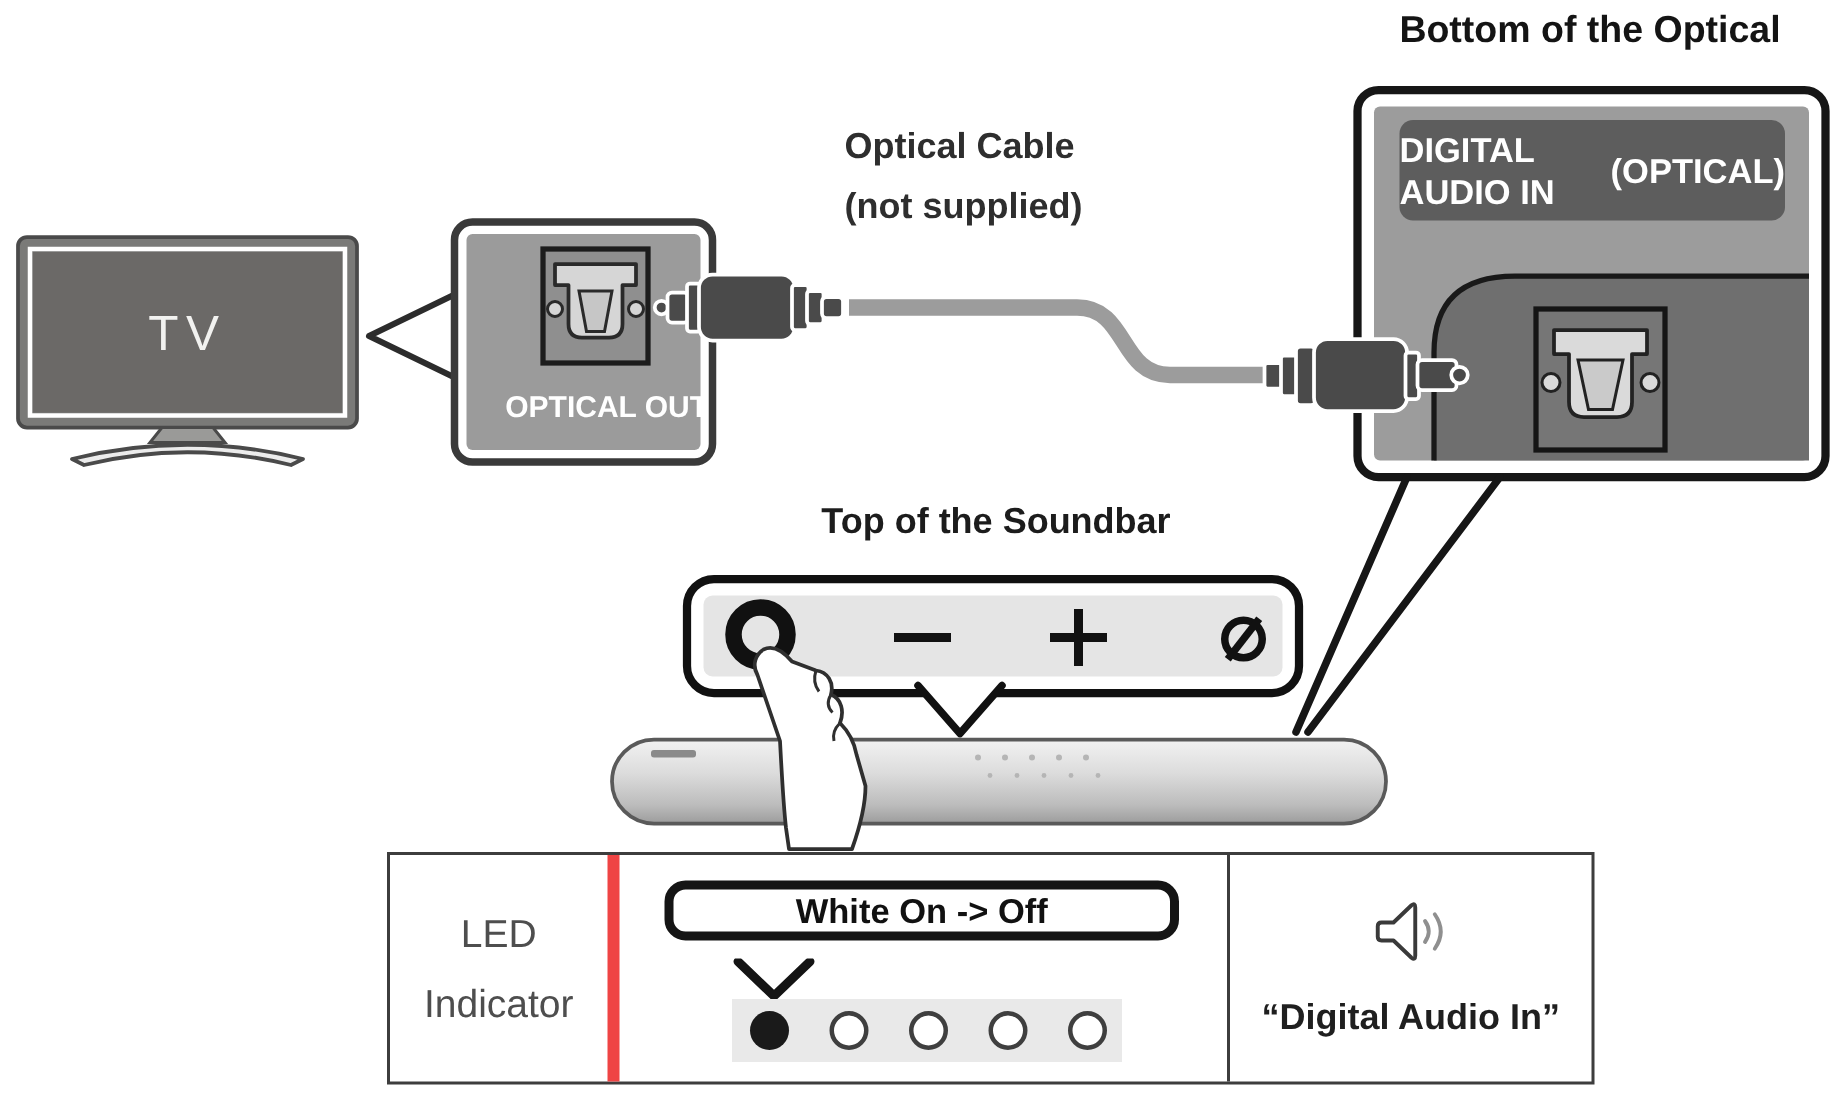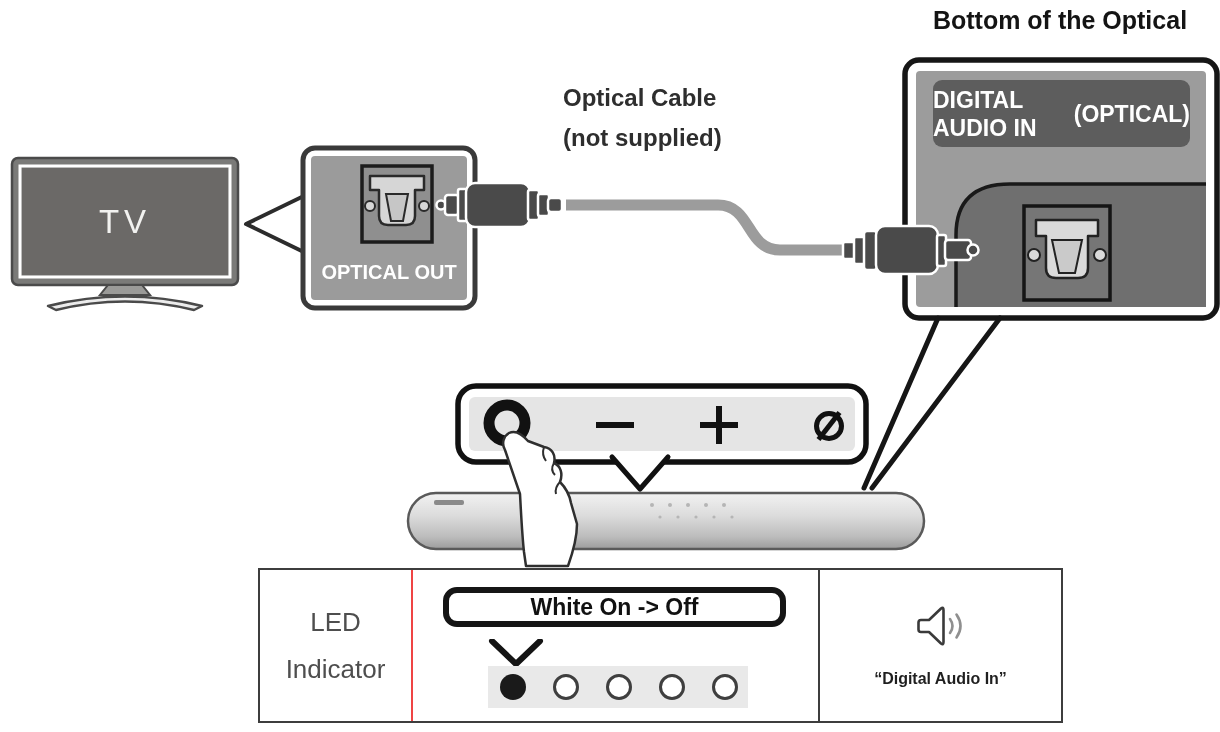--- a/index.html
+++ b/index.html
@@ -8,43 +8,43 @@
   .abs{position:absolute;}
 
   
   .h-bottom{left:903px;top:6px;width:314px;text-align:center;font-size:25px;font-weight:700;color:#141414;}
   .h-cable{left:563px;top:78px;font-size:24px;font-weight:700;color:#2e2e2e;line-height:40px;}
   .h-top{left:460px;top:334px;width:408px;text-align:center;font-size:24px;font-weight:700;color:#1c1c1c;}
 
   
   .tv-label{left:12px;top:158px;width:226px;height:127px;display:flex;align-items:center;justify-content:center;
             font-size:33px;letter-spacing:5px;color:#f2f2f0;}
-  .optical-out-label{left:306px;top:261px;width:166px;text-align:center;font-size:20px;font-weight:700;color:#fff;}
+  .optical-out-label{left:306px;top:261px;width:166px;text-align:right;font-size:20px;font-weight:700;color:#fff;}
   .digital-label{left:933px;top:80px;width:257px;height:67px;background:#5d5d5d;border-radius:9px;
                  display:flex;flex-direction:row;align-items:center;justify-content:center;
                  color:#fff;font-weight:700;font-size:23px;line-height:28px;}
 
   
   .table{left:258px;top:568px;width:805px;height:155px;border:2px solid #3d3d3d;box-sizing:border-box;
          display:grid;grid-template-columns:153px 407px 1fr;}
   .cell{position:relative;box-sizing:border-box;}
-  .cell-header{border-right:2px solid #ef4444;display:flex;flex-direction:column;align-items:center;justify-content:center;
+  .cell-header{border-right:8px solid #ef4444;display:flex;flex-direction:column;align-items:center;justify-content:center;
                color:#4e4e4e;font-size:26px;line-height:47px;font-weight:400;}
   .cell-middle{border-right:2px solid #3d3d3d;}
   .bubble{position:absolute;left:30px;top:17px;width:343px;height:40px;box-sizing:border-box;
           border:6px solid #151515;border-radius:14px;background:#fff;
           display:flex;align-items:center;justify-content:center;font-size:23px;font-weight:700;color:#111;}
   .bubble-tail{position:absolute;left:71px;top:69px;}
   .led-strip{position:absolute;left:75px;top:96px;width:260px;height:42px;background:#e9e9e9;
              display:flex;align-items:center;gap:27px;padding-left:12px;box-sizing:border-box;}
   .led{width:26px;height:26px;border-radius:50%;box-sizing:border-box;flex:0 0 auto;}
   .led.on{background:#1a1a1a;}
   .led.off{background:#fff;border:3px solid #3f3f3f;}
   .cell-voice{display:flex;flex-direction:column;align-items:center;justify-content:center;gap:21px;
-              font-size:16px;font-weight:700;color:#1f1f1f;}
+              font-size:24px;font-weight:700;color:#1f1f1f;}
 </style>
 </head>
 <body>
 
 <div class="canvas">
 
   <svg class="abs" style="left:0;top:0" width="1220" height="732" viewBox="0 0 1220 732">
     <defs>
       <linearGradient id="sbgrad" x1="0" y1="0" x2="0" y2="1">
         <stop offset="0" stop-color="#f2f2f2"></stop>
@@ -165,20 +165,21 @@
 
   <div class="abs tv-label">TV</div>
 
   <div class="abs optical-out-label">OPTICAL OUT</div>
 
   <div class="abs digital-label">
     <span>DIGITAL AUDIO IN</span>
     <span>(OPTICAL)</span>
   </div>
 
+  <div class="abs h-top">Top of the Soundbar</div>
 
   <div class="abs table">
     <div class="cell cell-header">
       <span>LED</span>
       <span>Indicator</span>
     </div>
 
     <div class="cell cell-middle">
       <div class="bubble">White On -&gt; Off</div>
       <svg class="bubble-tail" width="64" height="28" viewBox="0 0 64 28">

